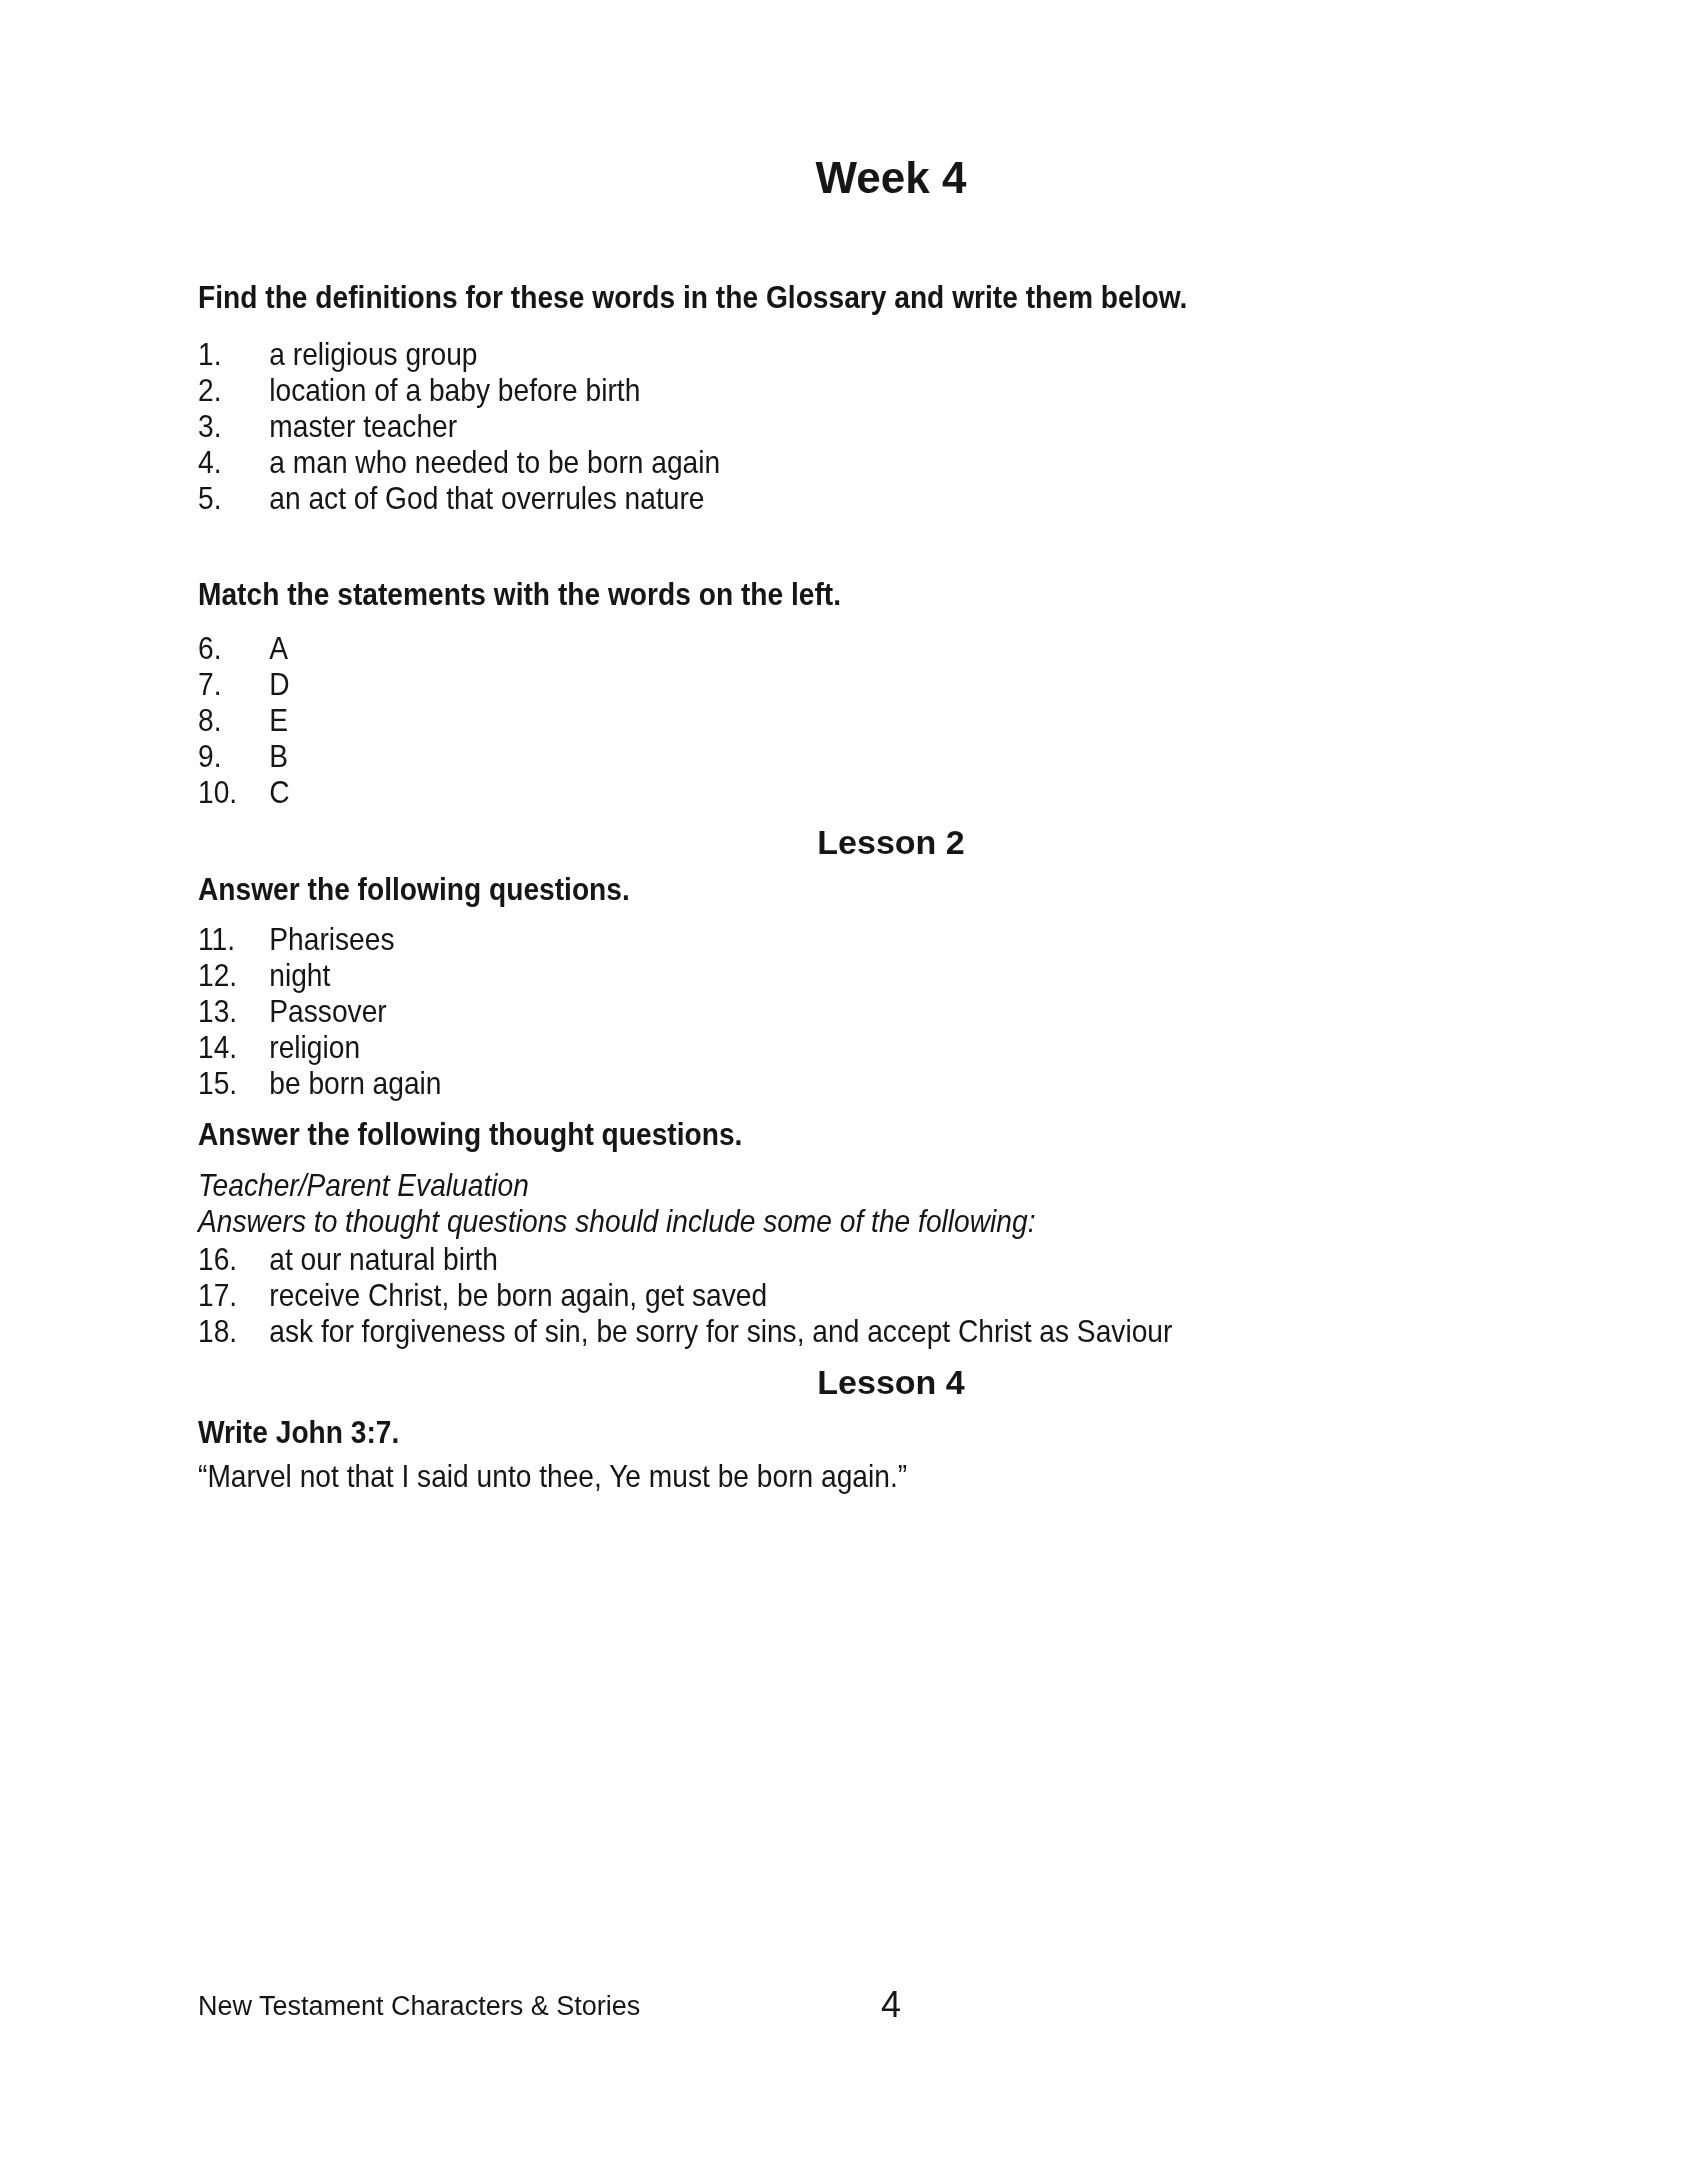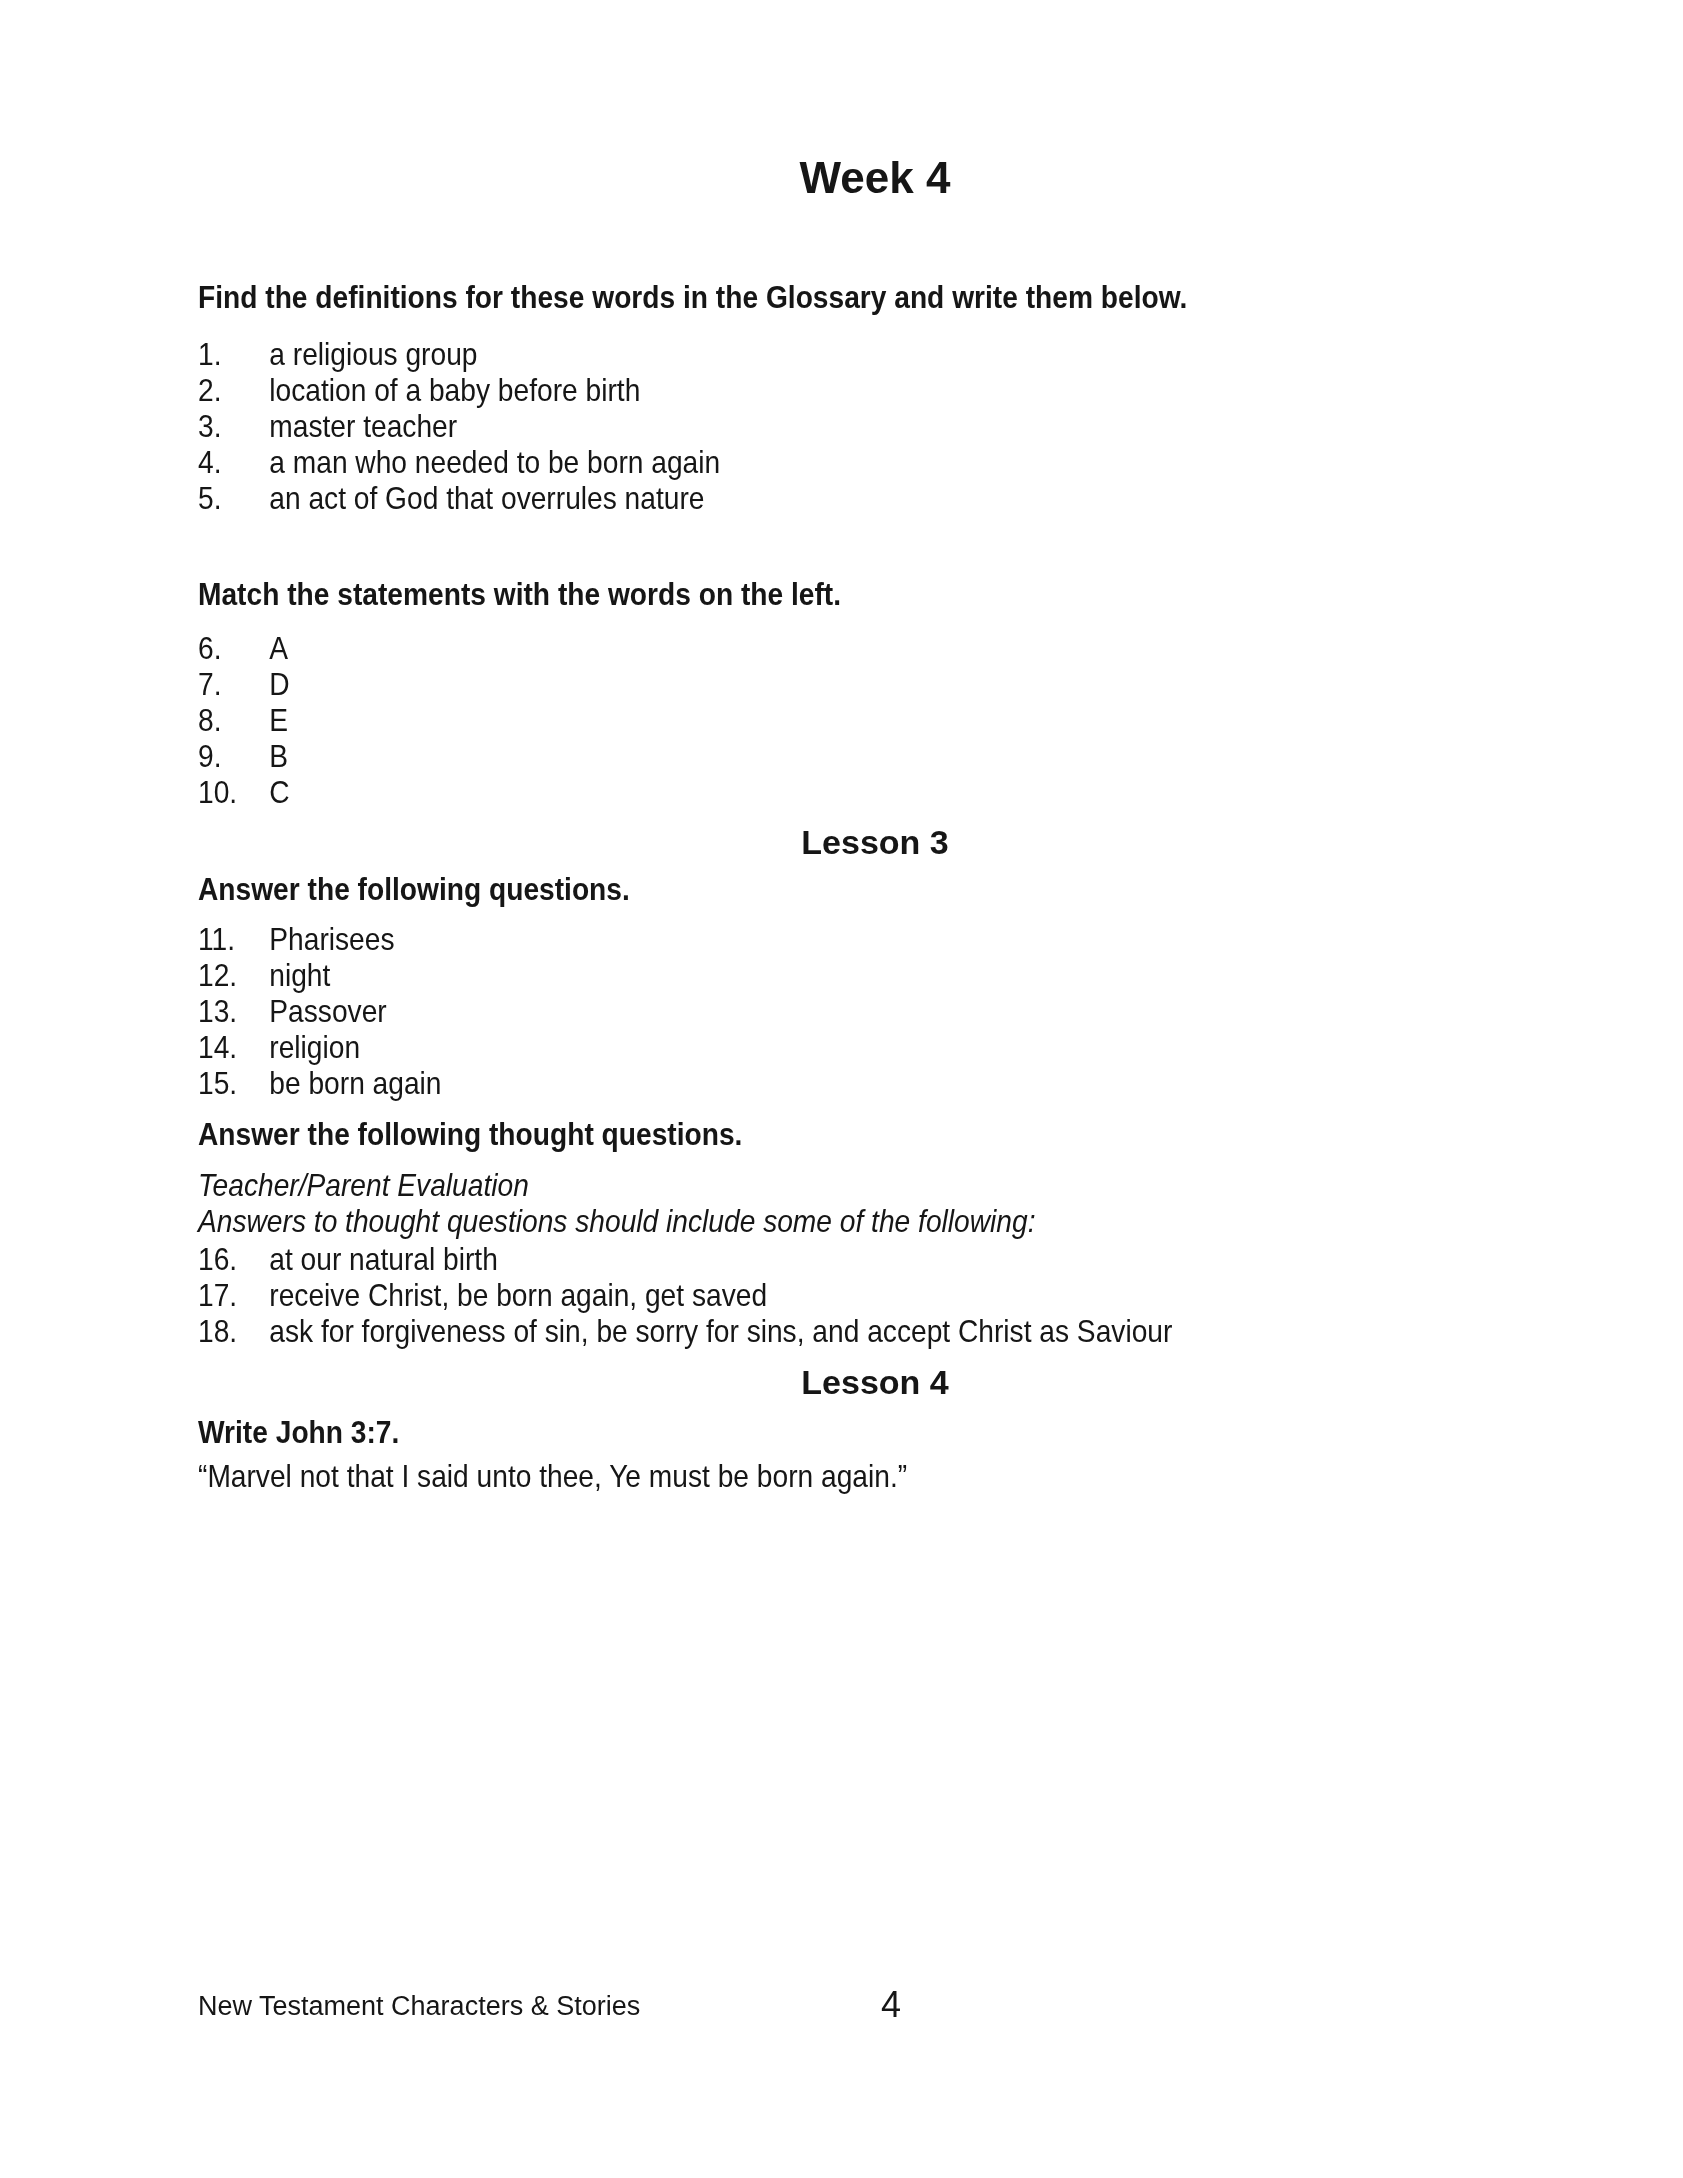--- a/index.html
+++ b/index.html
@@ -12,21 +12,21 @@
     width: 1683px;
     height: 2178px;
     background: #ffffff;
     overflow: hidden;
     font-family: "Liberation Sans", sans-serif;
     color: #161616;
   }
   
   .center-line {
     position: absolute;
-    left: 182px;
+    left: 198px;
     width: 1386px;
     text-align: center;
     white-space: nowrap;
   }
   .doc-title {
     font-size: 44px;
     line-height: 50px;
     font-weight: bold;
   }
   .lesson-heading {
@@ -117,21 +117,21 @@
     <div class="answer-row">
       <span class="answer-num">9.</span>
       <span class="answer-text">B</span>
     </div>
     <div class="answer-row">
       <span class="answer-num">10.</span>
       <span class="answer-text">C</span>
     </div>
   </div>
 
-  <div class="center-line lesson-heading" style="top:822px">Lesson 3</div>
+  <div class="center-line lesson-heading" style="top:822px">Lesson 2</div>
   <div class="body-line bold" style="top:871px">Answer the following questions.</div>
   <div class="answer-list" style="top:921px">
     <div class="answer-row">
       <span class="answer-num">11.</span>
       <span class="answer-text">Pharisees</span>
     </div>
     <div class="answer-row">
       <span class="answer-num">12.</span>
       <span class="answer-text">night</span>
     </div>

